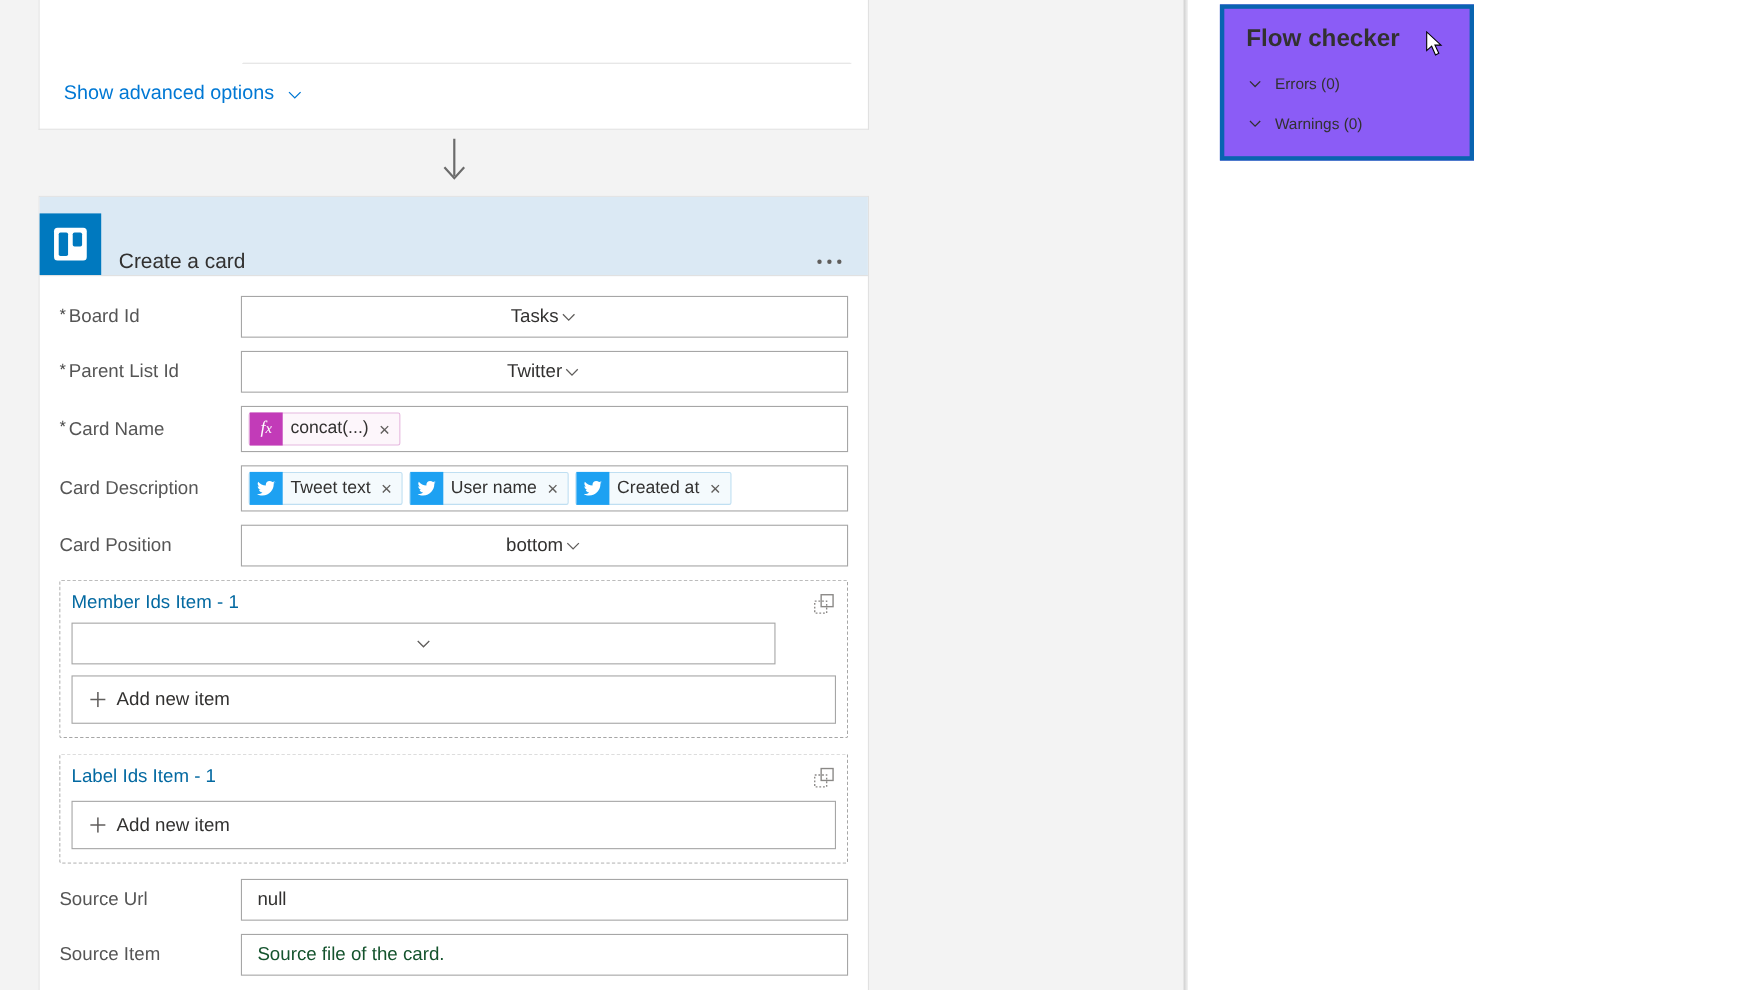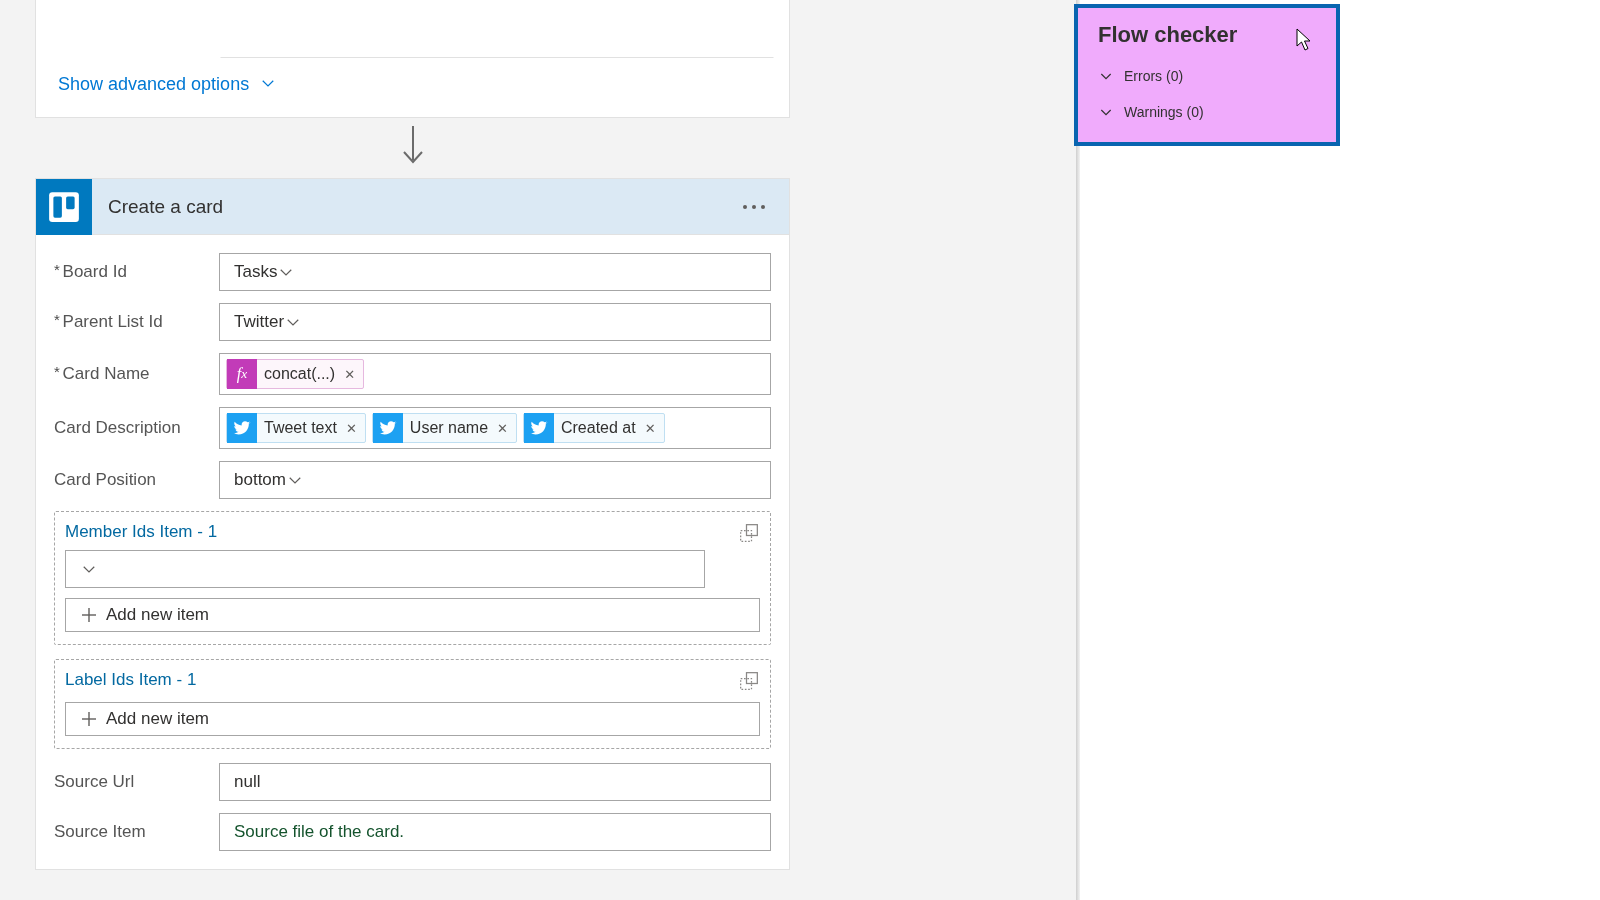--- a/index.html
+++ b/index.html
@@ -32,21 +32,21 @@
     height: 46px;
     width: 554px;
     margin-left: 162px;
     margin-bottom: 12px;
     border: 1px solid #fff;
     border-bottom-color: #e1e1e1;
   }
 
   .adv-row {
     display: flex;
-    align-items: flex-start;
+    align-items: flex-end;
     gap: 10px;
     color: #0078d4;
     font-size: 18px;
     cursor: pointer;
     padding: 4px 0;
   }
 
   .chev-down {
     width: 18px; height: 18px;
     stroke: #0078d4; fill: none; stroke-width: 1.6;
@@ -58,24 +58,24 @@
     padding: 8px 0;
   }
   .arrow-connector svg { width: 30px; height: 44px; stroke:#6b6b6b; fill:none; stroke-width:2; }
 
   .action-card {
     background: #fff;
     border: 1px solid #e1e1e1;
   }
   .action-header {
     display: flex;
-    align-items: center;
+    align-items: flex-end;
     background: #dbe9f4;
     border-bottom: 1px solid #e1e1e1;
-    height: 56px;
+    height: 72px;
     padding-right: 14px;
     gap: 16px;
   }
   .action-icon {
     width: 56px; height: 56px;
     background: #0079bf;
     display: flex; align-items: center; justify-content: center;
   }
   .action-icon svg { width: 34px; height: 34px; fill:#fff; }
   .action-title { font-size: 19px; color: #323130; font-weight: 400; flex:1; }
@@ -92,21 +92,21 @@
   .row .label { width:165px; font-size:17px; color:#555; }
   .row .label .req { color:#4a4a4a; font-size:15px; position:relative; top:-2px; margin-right:-2px;}
   .row .field { flex:1; }
 
   .select, .text-input {
     width: 100%;
     min-height: 38px;
     border: 1px solid #a6a6a6;
     display:flex;
     align-items:center;
-    justify-content:flex-start;
+    justify-content:center;
     padding: 0 14px;
     font-size: 17px;
     color: #323130;
     background:#fff;
   }
   .select .chev { width:18px; height:18px; stroke:#605e5c; fill:none; stroke-width:1.6; }
   .text-input { justify-content:flex-start; }
   .text-input.placeholder { color:#14532d; }
 
   .token-input {
@@ -161,30 +161,30 @@
 
   .add-item-btn {
     display:flex; align-items:center; gap:10px;
     border:1px solid #a6a6a6;
     padding:4px 22px 4px 16px;
     margin-top:10px;
     font-size:17px;
     color:#323130;
     cursor:pointer;
     background:#fff;
-    height:34px;
+    height:44px;
   }
   .plus { width:14px; height:14px; stroke:#605e5c; stroke-width:1.4; fill:none; }
 
   .checker {
     position:absolute;
     right:260px;
     top:4px;
-    width:266px;
-    background:#f0abfc;
+    width:231px;
+    background:#8b5cf6;
     border:4px solid #0964b0;
     padding:14px 6px 22px 20px;
   }
   .checker-title { font-size:22px; font-weight:600; margin-bottom:14px; }
   .checker-item {
     display:flex; align-items:center; gap:10px;
     font-size:14px; color:#323130;
     margin-top:20px; cursor:pointer;
   }
   .checker-item .chev { width:16px; height:16px; stroke:#323130; fill:none; stroke-width:1.8; }

